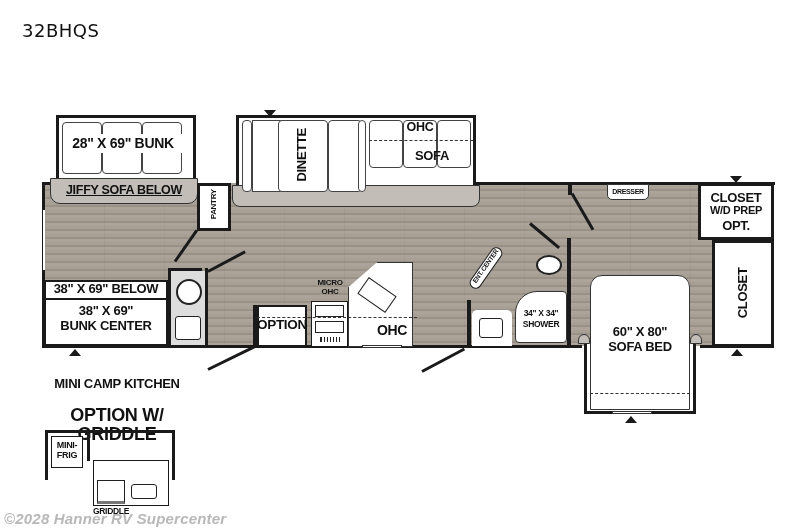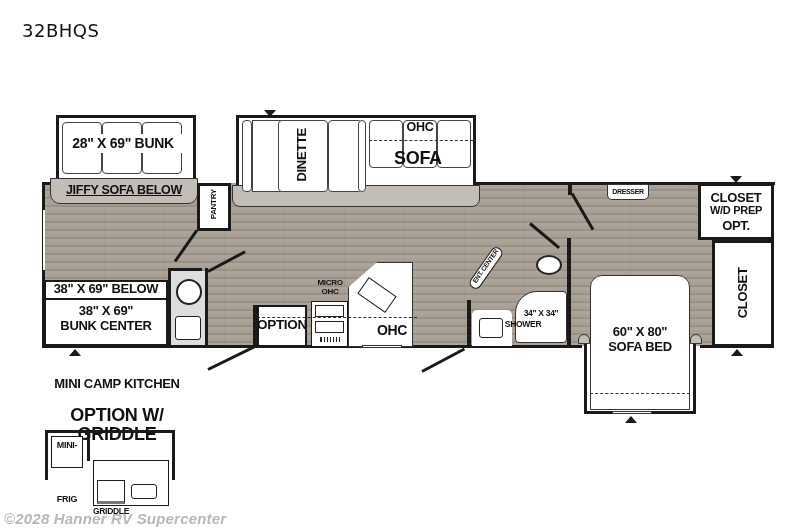--- a/index.html
+++ b/index.html
@@ -64,21 +64,21 @@
   <div class="cushion" style="left:252px; top:120px; width:46px; height:72px; border-radius:0;"></div>
   <div class="cushion" style="left:278px; top:120px; width:50px; height:72px;"></div>
   <div class="cushion" style="left:328px; top:120px; width:34px; height:72px;"></div>
   <div class="cushion" style="left:358px; top:120px; width:8px; height:72px;"></div>
   <div class="abs lbl" style="left:272px; top:148px; width:60px; font-size:13px; transform:rotate(-90deg);">DINETTE</div>
   <div class="cushion" style="left:369px; top:120px; width:34px; height:48px;"></div>
   <div class="cushion" style="left:403px; top:120px; width:34px; height:48px;"></div>
   <div class="cushion" style="left:437px; top:120px; width:34px; height:48px;"></div>
   <div class="dash" style="left:369px; top:140px; width:104px;"></div>
   <div class="abs lbl" style="left:398px; top:121px; width:44px; font-size:12.5px;">OHC</div>
-  <div class="abs lbl" style="left:394px; top:149px; width:44px; font-size:18px;">SOFA</div>
+  <div class="abs lbl" style="left:410px; top:149px; width:44px; font-size:13px;">SOFA</div>
   <div class="tri-down" style="left:264px; top:110px;"></div>
 
   <div class="wall" style="left:168px; top:268px; width:3px; height:80px;"></div>
   <div class="wall" style="left:168px; top:268px; width:34px; height:3px;"></div>
   <div class="abs white" style="left:171px; top:271px; width:36px; height:74px; background:#ddd;"></div>
   <div class="abs" style="left:176px; top:279px; width:26px; height:26px; border:2px solid #222; border-radius:50%; background:#fff;"></div>
   <div class="abs" style="left:175px; top:316px; width:26px; height:24px; border:1.5px solid #222; border-radius:3px; background:#fff;"></div>
   <div class="wall" style="left:205px; top:268px; width:3px; height:80px;"></div>
   <div class="door" style="left:208px; top:270px; width:42px; transform:rotate(-28deg);"></div>
   <div class="door" style="left:175px; top:260px; width:38px; transform:rotate(-55deg);"></div>
@@ -108,21 +108,21 @@
   <div class="door" style="left:422px; top:370px; width:48px; transform:rotate(-28deg);"></div>
 
   <div class="wall" style="left:467px; top:300px; width:4px; height:47px;"></div>
   <div class="abs white" style="left:462px; top:262px; width:48px; height:12px; border:1.5px solid #222; border-radius:6px; transform:rotate(-55deg);"></div>
   <div class="abs lbl" style="left:460px; top:263px; width:52px; font-size:6.5px; transform:rotate(-55deg);">ENT. CENTER</div>
   <div class="abs white" style="left:472px; top:310px; width:40px; height:36px; border-radius:5px 5px 0 0;"></div>
   <div class="abs" style="left:479px; top:318px; width:24px; height:20px; border:1.5px solid #222; border-radius:3px; background:#fff;"></div>
   <div class="abs" style="left:536px; top:255px; width:26px; height:20px; border:2px solid #222; border-radius:50%; background:#fff;"></div>
   <div class="abs white" style="left:515px; top:291px; width:52px; height:52px; border:1.5px solid #333; border-radius:22px 4px 4px 4px;"></div>
   <div class="abs lbl" style="left:515px; top:309px; width:52px; font-size:8.5px;">34" X 34"</div>
-  <div class="abs lbl" style="left:497px; top:320px; width:52px; font-size:8.5px;">SHOWER</div>
+  <div class="abs lbl" style="left:515px; top:320px; width:52px; font-size:8.5px;">SHOWER</div>
   <div class="wall" style="left:567px; top:238px; width:4px; height:110px;"></div>
   <div class="door" style="left:530px; top:222px; width:38px; transform:rotate(40deg);"></div>
 
   <div class="wall" style="left:568px; top:183px; width:4px; height:12px;"></div>
   <div class="door" style="left:572px; top:192px; width:42px; transform:rotate(60deg);"></div>
   <div class="abs white" style="left:607px; top:184px; width:42px; height:16px; border:1.5px solid #333; border-radius:0 0 5px 5px;"></div>
   <div class="abs lbl" style="left:607px; top:188px; width:42px; font-size:7px;">DRESSER</div>
 
   <div class="box" style="left:584px; top:340px; width:112px; height:74px; border-width:3px; border-top:none;"></div>
   <div class="abs white" style="left:590px; top:275px; width:100px; height:135px; border:1.5px solid #333; border-radius:12px 12px 0 0;"></div>
@@ -145,20 +145,20 @@
 </div>
 
 <div>
   <div class="abs lbl" style="left:42px; top:377px; width:150px; font-size:13px;">MINI CAMP KITCHEN</div>
   <div class="abs lbl" style="left:42px; top:406px; width:150px; font-size:18px;">OPTION W/ GRIDDLE</div>
 
   <div class="abs" style="left:45px; top:430px; width:130px; height:50px; border:3px solid #1a1a1a; border-bottom:none;"></div>
   <div class="wall" style="left:87px; top:431px; width:3px; height:30px;"></div>
   <div class="box" style="left:51px; top:436px; width:32px; height:32px; border-width:1.5px;"></div>
   <div class="abs lbl" style="left:51px; top:441px; width:32px; font-size:9px;">MINI-</div>
-  <div class="abs lbl" style="left:51px; top:451px; width:32px; font-size:9px;margin-top:44px;">FRIG</div>
+  <div class="abs lbl" style="left:51px; top:451px; width:32px; font-size:9px;">FRIG</div>
   <div class="box" style="left:93px; top:460px; width:76px; height:46px; border-width:1px;"></div>
   <div class="abs" style="left:97px; top:480px; width:28px; height:24px; border:1.5px solid #222; border-bottom:3px solid #777; background:#fff;"></div>
   <div class="abs" style="left:131px; top:484px; width:26px; height:15px; border:1.5px solid #222; border-radius:3px; background:#fff;"></div>
   <div class="abs lbl" style="left:88px; top:507px; width:46px; font-size:8.5px;">GRIDDLE</div>
 </div>
 
 <div class="watermark">©2028 Hanner RV Supercenter</div>
 
 </body></html>

